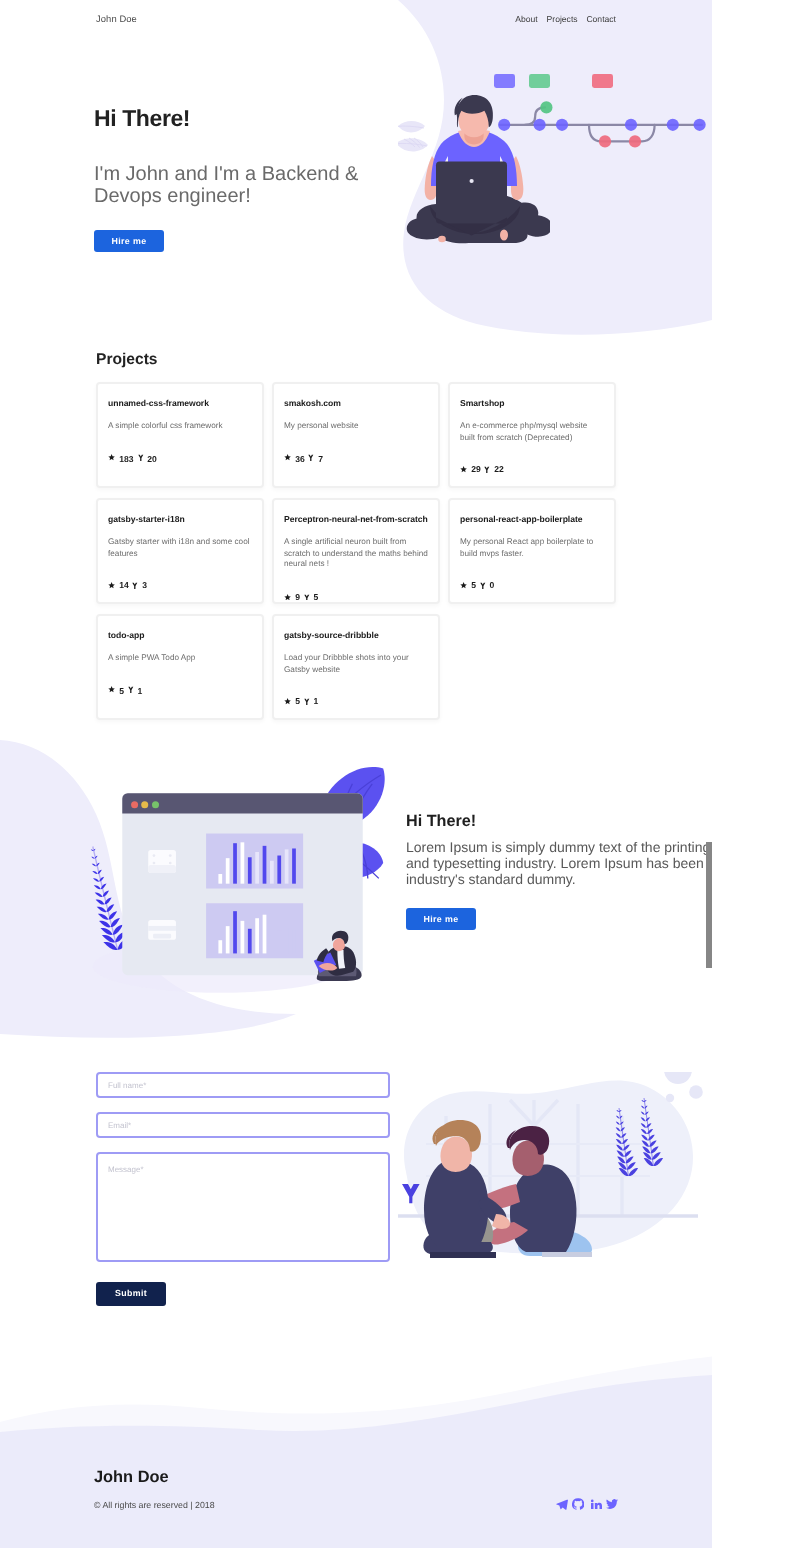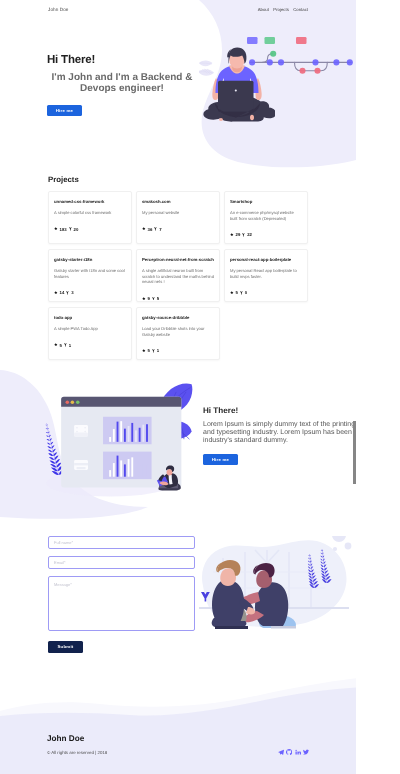--- a/index.html
+++ b/index.html
@@ -19,21 +19,21 @@
   .hero { position:relative; height:175px; }
   .hero-blob { position:absolute; inset:0; z-index:0; }
   .nav { position:absolute; top:0; left:0; right:0; height:18px; display:flex;
          align-items:center; justify-content:space-between; padding:0 48px; z-index:5; }
   .nav-brand { font-size:4.7px; color:#4a4a4a; letter-spacing:.05px; }
   .nav-links { display:flex; gap:4.4px; }
   .nav-links a { font-size:4.3px; color:#3d3d3d; text-decoration:none; }
 
   .hero-text { position:absolute; left:47px; top:54px; z-index:5; width:170px; }
   .hero-title { font-size:11.5px; font-weight:bold; color:#212121; letter-spacing:-0.2px; }
-  .hero-sub { font-size:10px; color:#6a6a6a; line-height:11.3px; margin-top:6px; font-weight:700; width:150px;text-align:center; }
+  .hero-sub { font-size:10px; color:#6a6a6a; line-height:11.3px; margin-top:16px; font-weight:400; width:150px; }
   .btn-blue { display:inline-block; margin-top:10px; background:#1c64de; color:#fff;
               font-size:4.4px; font-weight:bold; width:35px; height:11px; line-height:11px;
               text-align:center; border:0; border-radius:1.5px; padding:0;
               letter-spacing:.2px; font-family:inherit; }
 
   .git-graph { position:absolute; left:247px; top:37px; z-index:3; }
   .hero-ill { position:absolute; left:199px; top:44px; z-index:4; }
 
   
   .projects { position:relative; padding:0 48px; z-index:5; }

